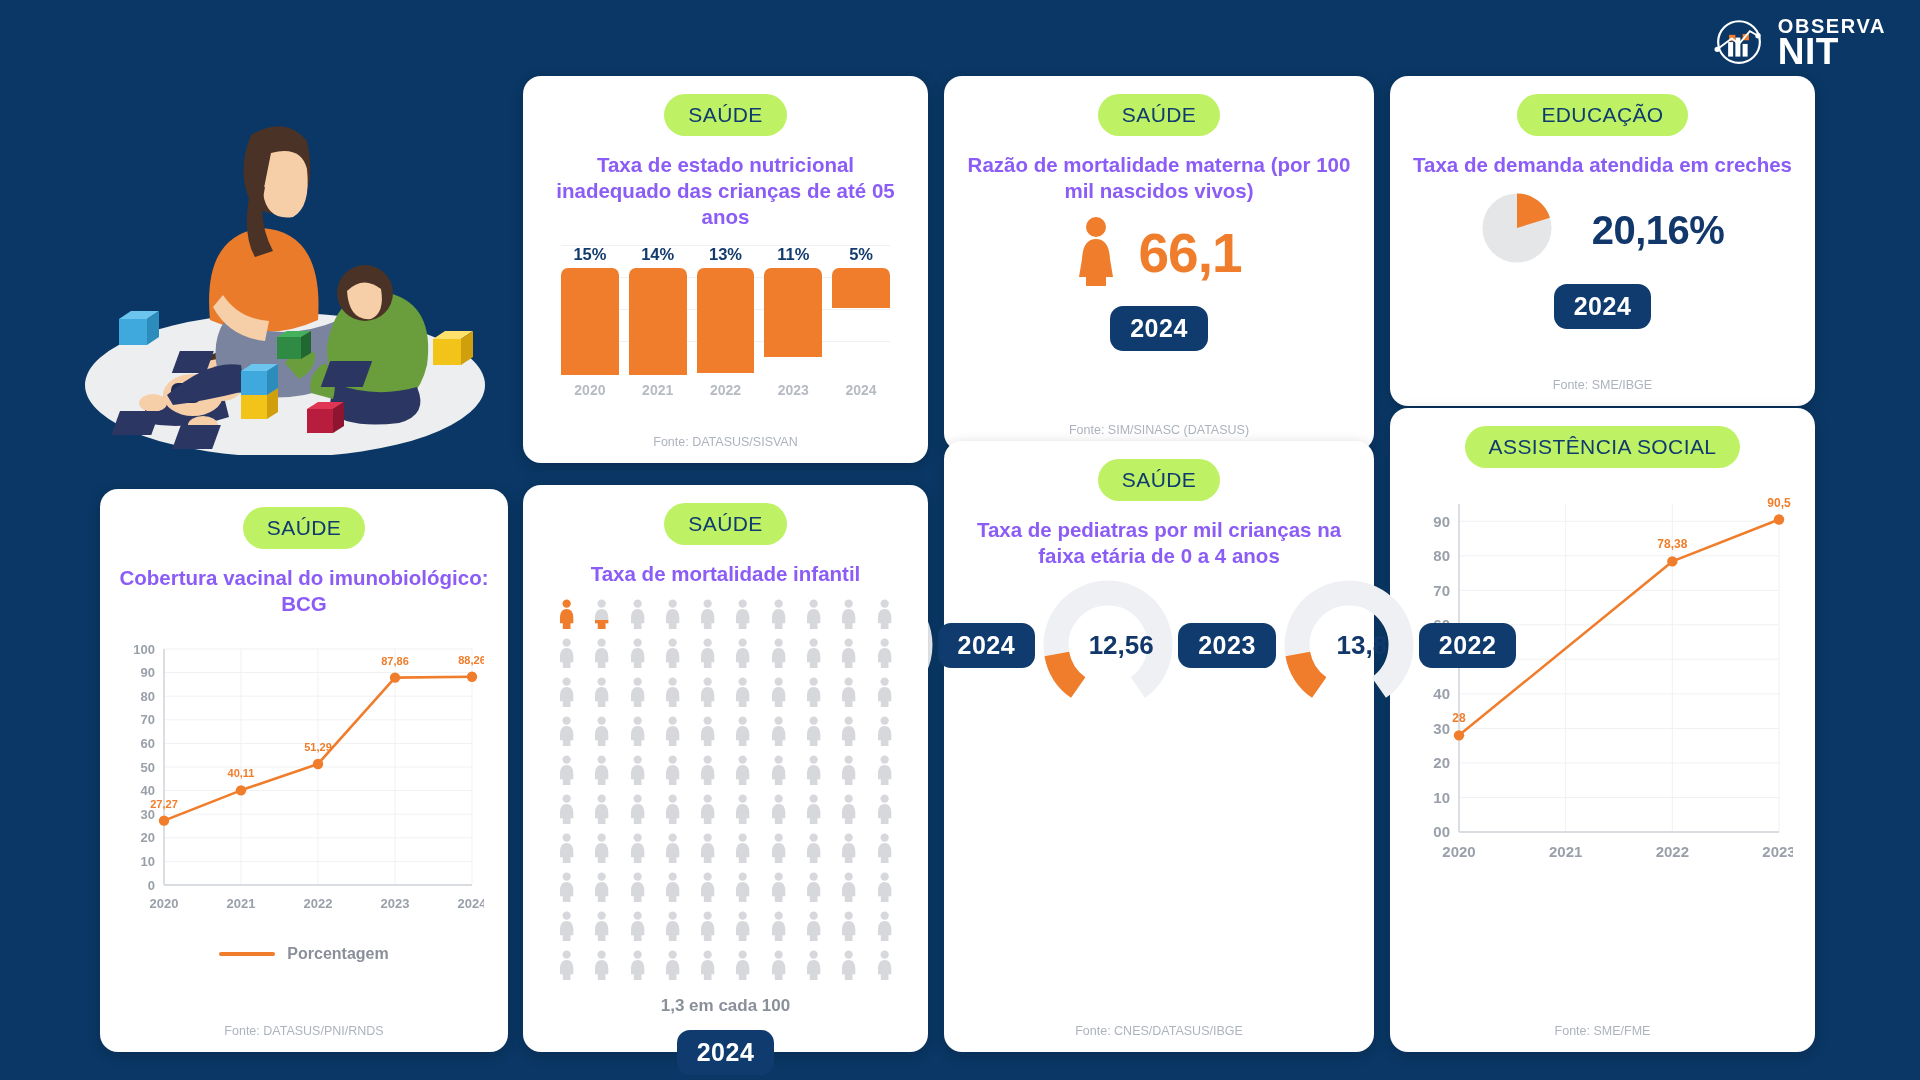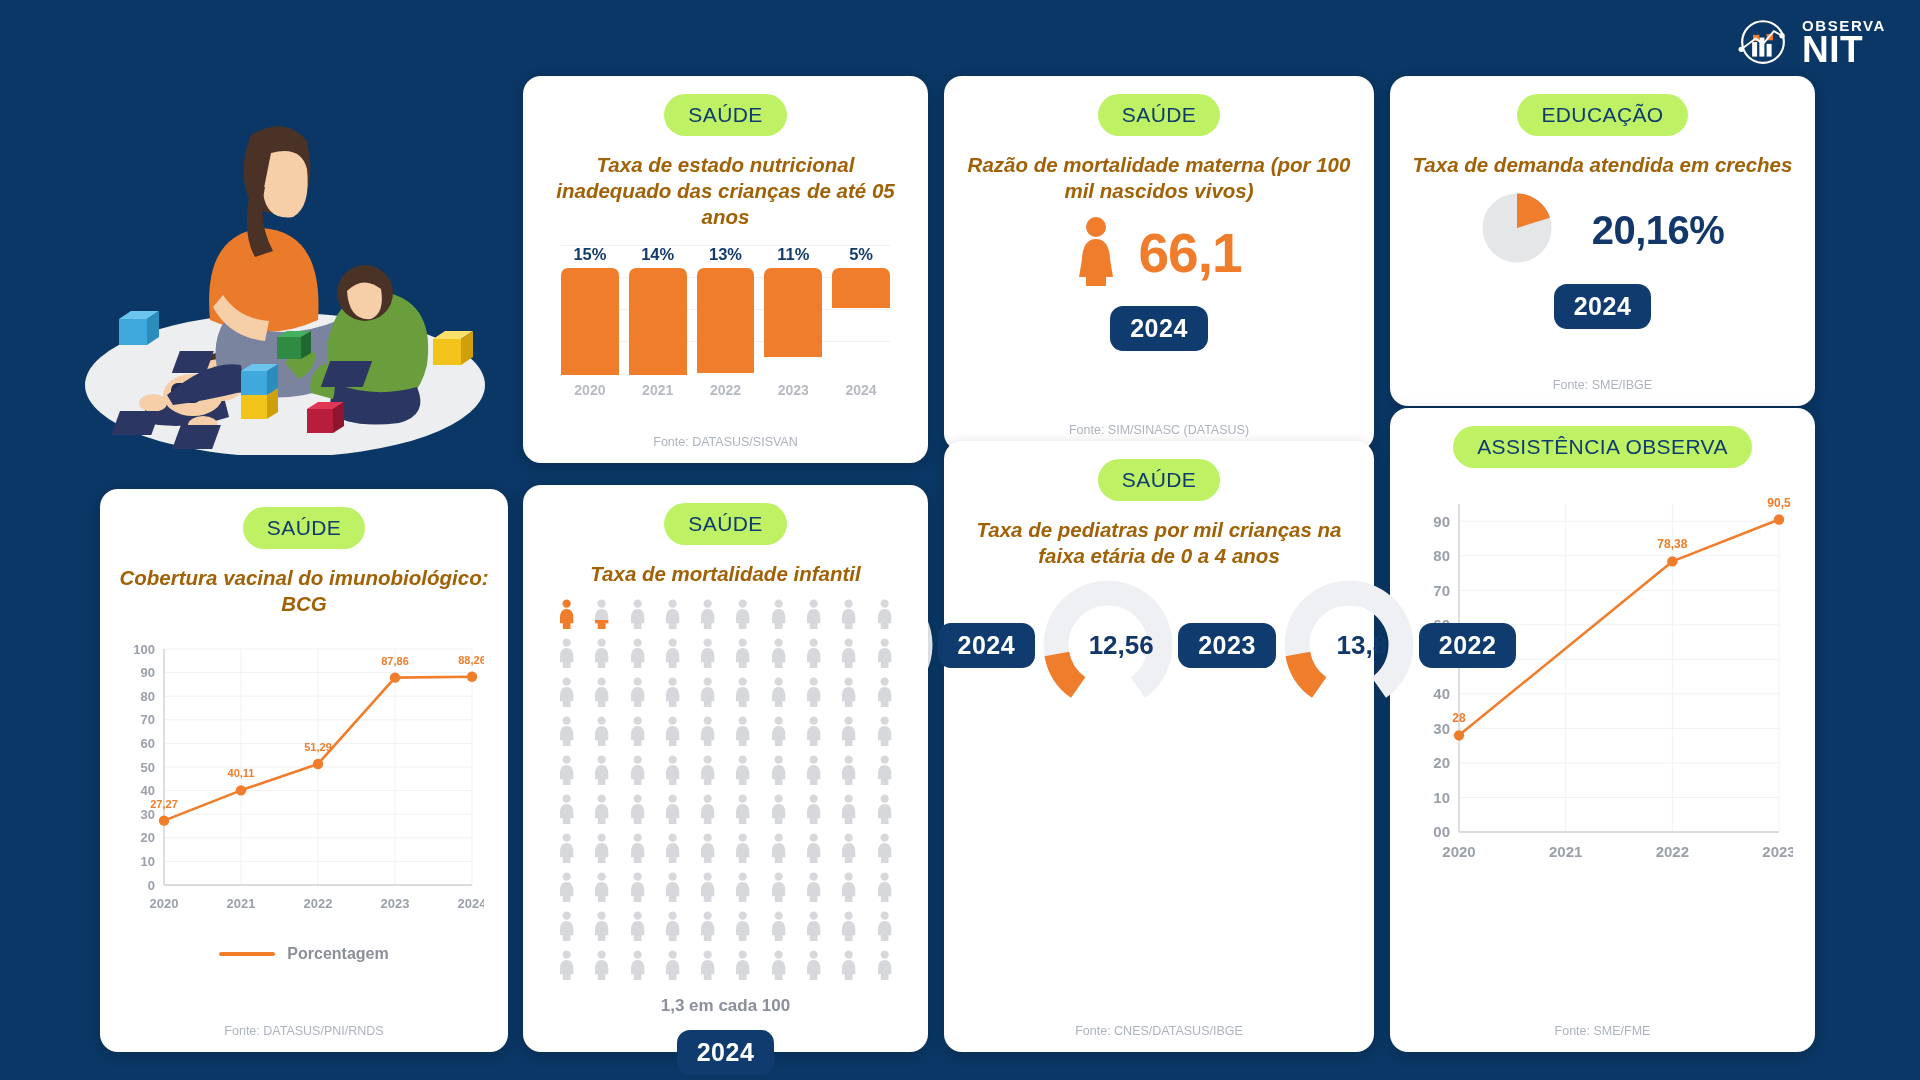--- a/index.html
+++ b/index.html
@@ -8,41 +8,41 @@
     background: #0a3765;
     font-family: "Liberation Sans", sans-serif;
     overflow: hidden;
   }
   .stage { position: relative; width: 1920px; height: 1080px; }
 
   
   .logo { position: absolute; right: 34px; top: 14px; display: flex; align-items: center; gap: 10px; }
   .logo-mark { width: 58px; height: 58px; }
   .logo-words { display: flex; flex-direction: column; line-height: .92; }
-  .logo-top { color: #ffffff; font-size: 15px; font-weight: 700; letter-spacing: 1.6px; }
+  .logo-top { color: #ffffff; font-size: 20px; font-weight: 700; letter-spacing: 1.6px; }
   .logo-bot { color: #ffffff; font-size: 37px; font-weight: 800; letter-spacing: .5px; }
 
   
   .card {
     position: absolute;
     background: #ffffff;
     border-radius: 18px;
     box-shadow: 0 3px 14px rgba(0,0,0,.18);
     display: flex; flex-direction: column; align-items: center;
     padding: 18px 16px 14px;
   }
   .chip {
     background: #bef264; color: #0f3b6e;
     border-radius: 22px; padding: 9px 24px;
     font-size: 21px; font-weight: 400; letter-spacing: .4px;
     white-space: nowrap;
   }
   .card-title {
-    color: #a16207; font-size: 20.5px; font-weight: 700;
-    text-align: center; line-height: 1.28; margin-top: 16px; font-style: italic;
+    color: #8b5cf6; font-size: 20.5px; font-weight: 700;
+    text-align: center; line-height: 1.28; margin-top: 16px;
   }
   .source { color: #adb3bd; font-size: 12.5px; margin-top: auto; padding-top: 8px; }
   .yearbadge {
     background: #0f3b6e; color: #fff; border-radius: 13px;
     padding: 8px 20px; font-size: 25px; font-weight: 700; letter-spacing: .5px;
   }
   .bigval { color: #f07d2b; font-size: 55px; font-weight: 800; letter-spacing: -1px; }
 
   
   #card-nutri  { left: 523px; top: 76px;  width: 405px; height: 387px; }
@@ -246,21 +246,21 @@
           <path id="edu-slice" fill="#f07d2b" d="M50,50 L50,2 A48,48 0 0,1 95.80,35.63 Z"></path>
         </svg>
       </span>
       <span class="pieval">20,16%</span>
     </div>
     <div class="yearbadge" style="margin-top:16px">2024</div>
     <div class="source">Fonte: SME/IBGE</div>
   </div>
 
   <div class="card" id="card-assist">
-    <div class="chip">ASSISTÊNCIA OBSERVA</div>
+    <div class="chip">ASSISTÊNCIA SOCIAL</div>
     <div class="linechart" style="margin-top:10px">
       <svg id="assist-svg" viewBox="0 0 380 400" width="380" height="400">
           <line x1="46" y1="354" x2="366" y2="354" stroke="#f0f1f3" stroke-width="1"></line>
           <text x="37" y="359.25" text-anchor="end" font-size="15" fill="#9aa0aa" font-weight="600" font-family="&quot;Liberation Sans&quot;, sans-serif">00</text>
           <line x1="46" y1="319.4736842105263" x2="366" y2="319.4736842105263" stroke="#f0f1f3" stroke-width="1"></line>
           <text x="37" y="324.7236842105263" text-anchor="end" font-size="15" fill="#9aa0aa" font-weight="600" font-family="&quot;Liberation Sans&quot;, sans-serif">10</text>
           <line x1="46" y1="284.9473684210526" x2="366" y2="284.9473684210526" stroke="#f0f1f3" stroke-width="1"></line>
           <text x="37" y="290.1973684210526" text-anchor="end" font-size="15" fill="#9aa0aa" font-weight="600" font-family="&quot;Liberation Sans&quot;, sans-serif">20</text>
           <line x1="46" y1="250.42105263157896" x2="366" y2="250.42105263157896" stroke="#f0f1f3" stroke-width="1"></line>
           <text x="37" y="255.67105263157896" text-anchor="end" font-size="15" fill="#9aa0aa" font-weight="600" font-family="&quot;Liberation Sans&quot;, sans-serif">30</text>

